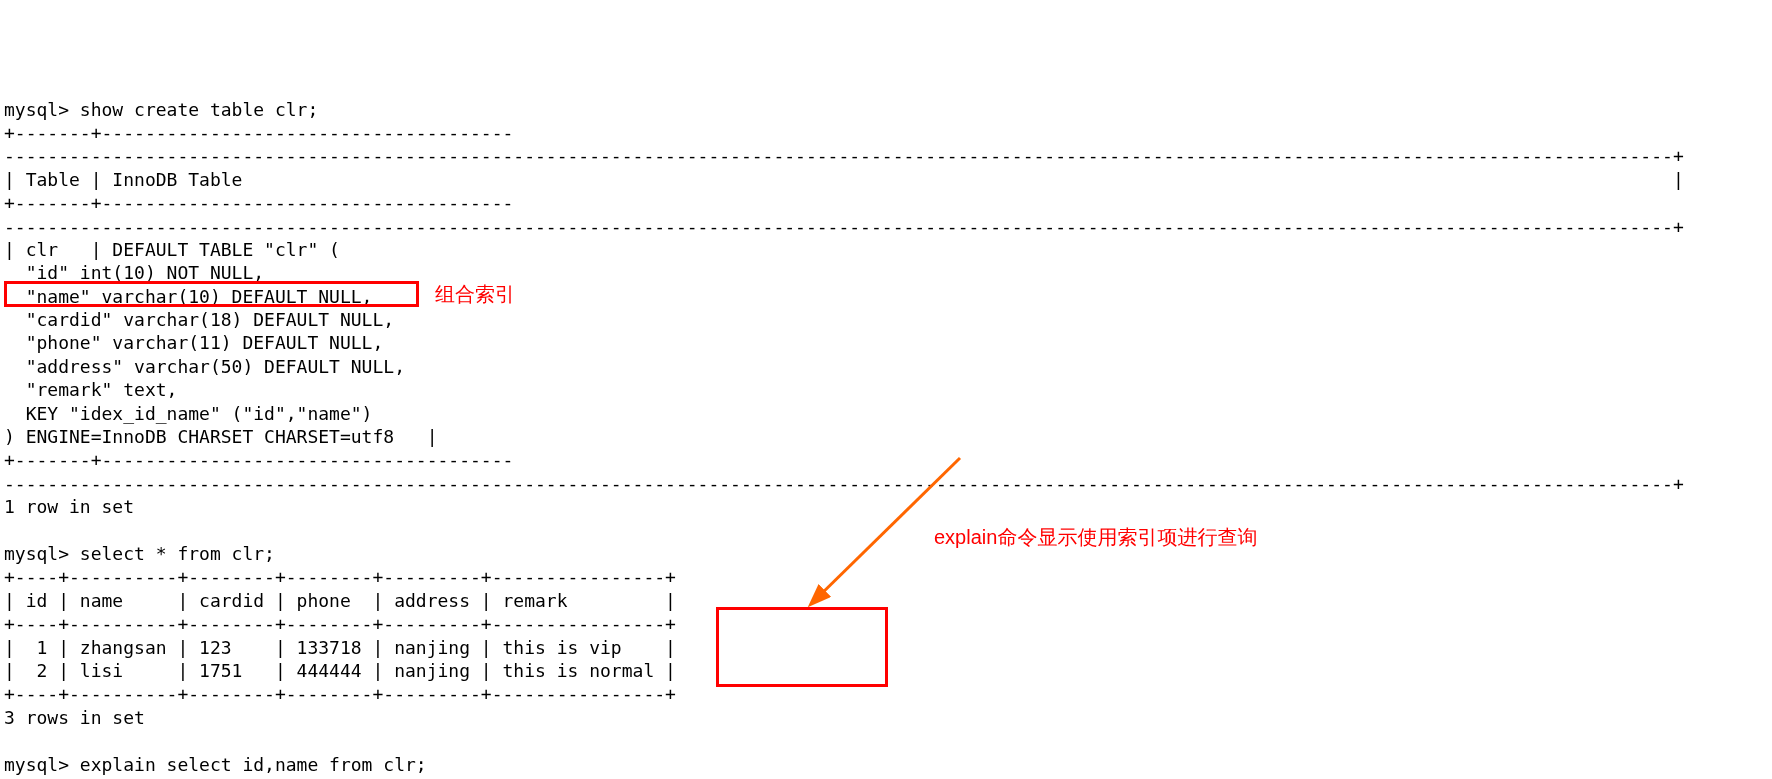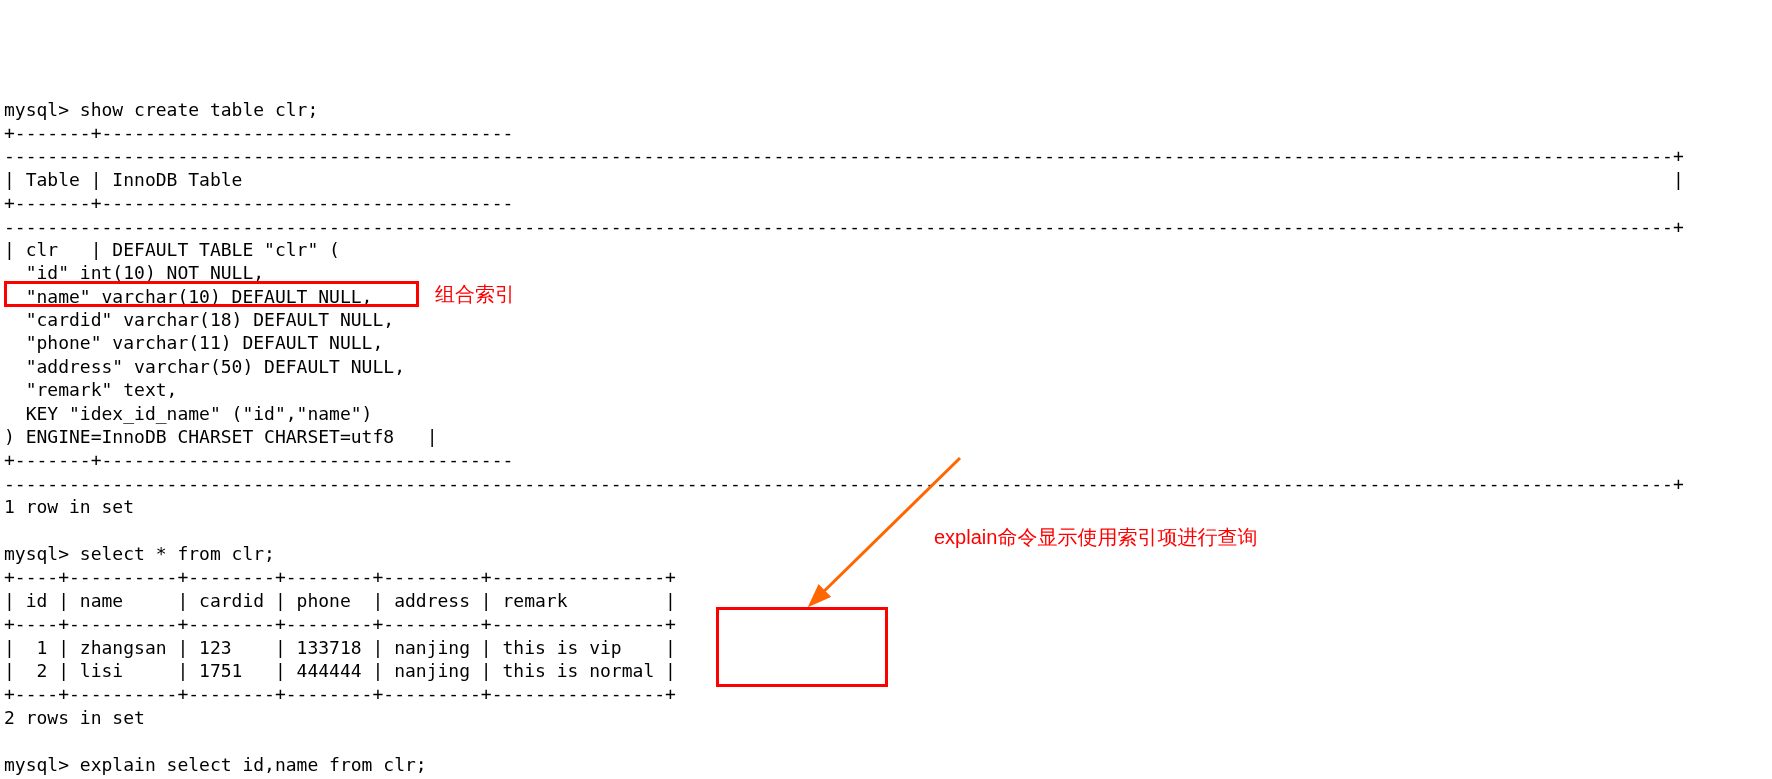--- a/index.html
+++ b/index.html
@@ -55,21 +55,21 @@
 <span class="line">----------------------------------------------------------------------------------------------------------------------------------------------------------+</span>
 <span class="line">1 row in set</span>
 
 <span class="line">mysql&gt; select * from clr;</span>
 <span class="line">+----+----------+--------+--------+---------+----------------+</span>
 <span class="line">| id | name     | cardid | phone  | address | remark         |</span>
 <span class="line">+----+----------+--------+--------+---------+----------------+</span>
 <span class="line">|  1 | zhangsan | 123    | 133718 | nanjing | this is vip    |</span>
 <span class="line">|  2 | lisi     | 1751   | 444444 | nanjing | this is normal |</span>
 <span class="line">+----+----------+--------+--------+---------+----------------+</span>
-<span class="line">2 rows in set</span>
+<span class="line">3 rows in set</span>
 
 <span class="line">mysql&gt; explain select id,name from clr;</span>
 <span class="line">+----+-------------+-------+------------+-------+---------------+--------------+---------+------+------+----------+-------------+</span>
 
 
 
 
 </pre>
 
 

